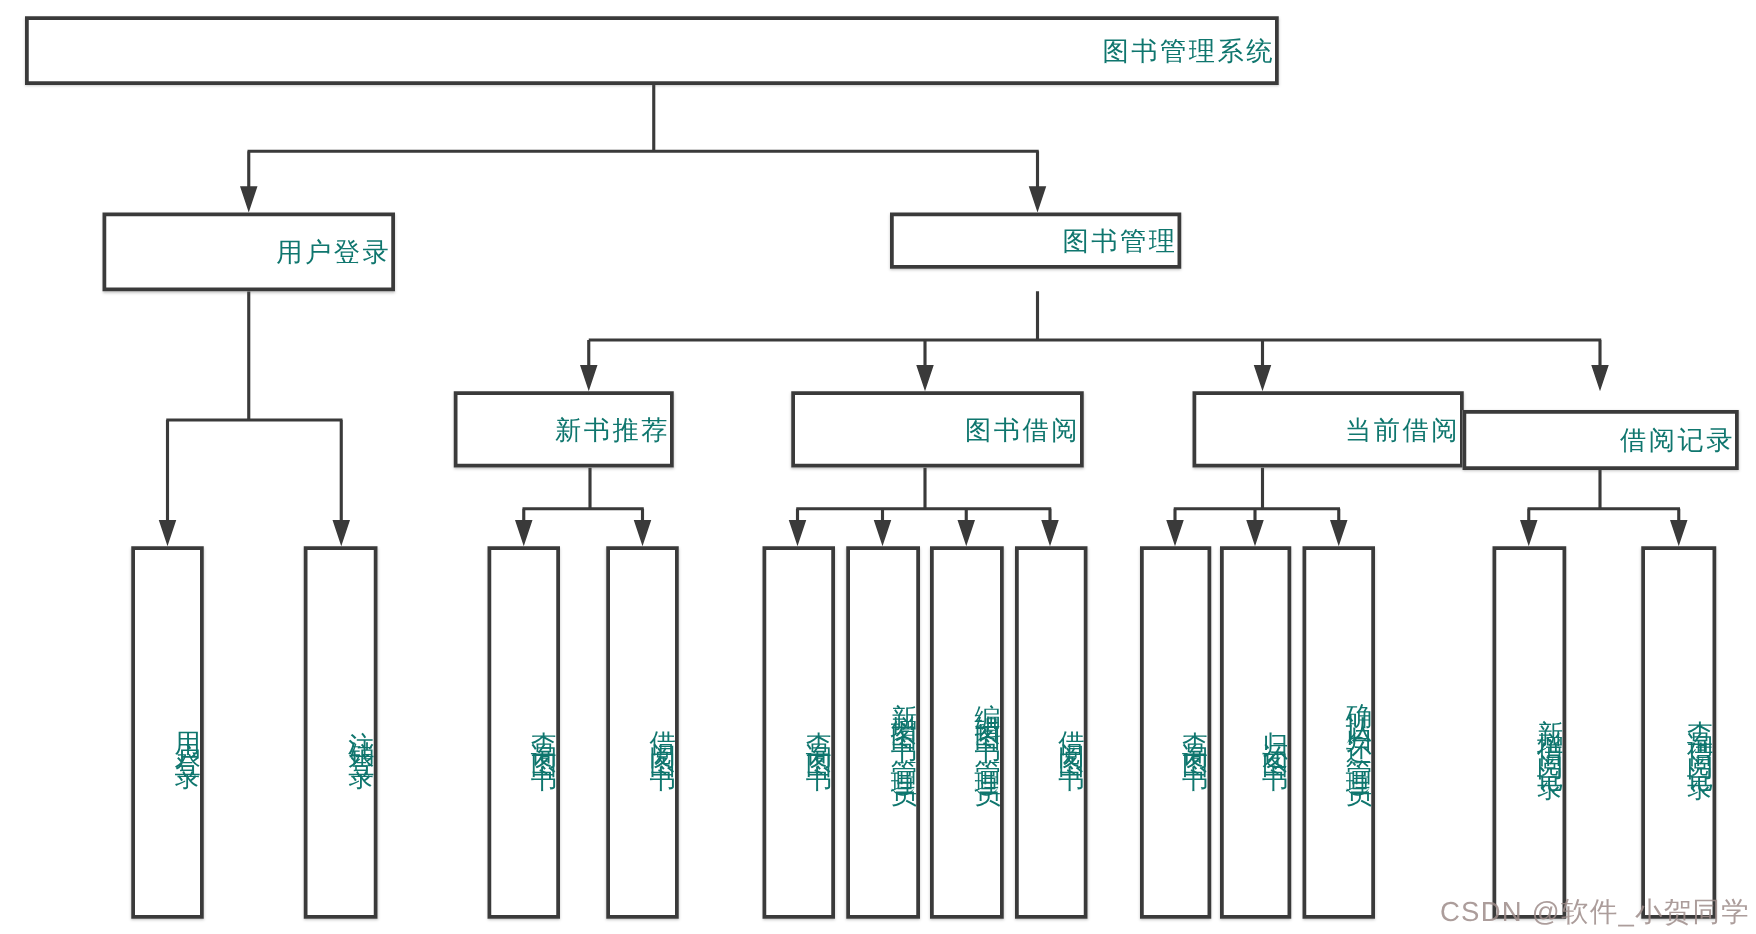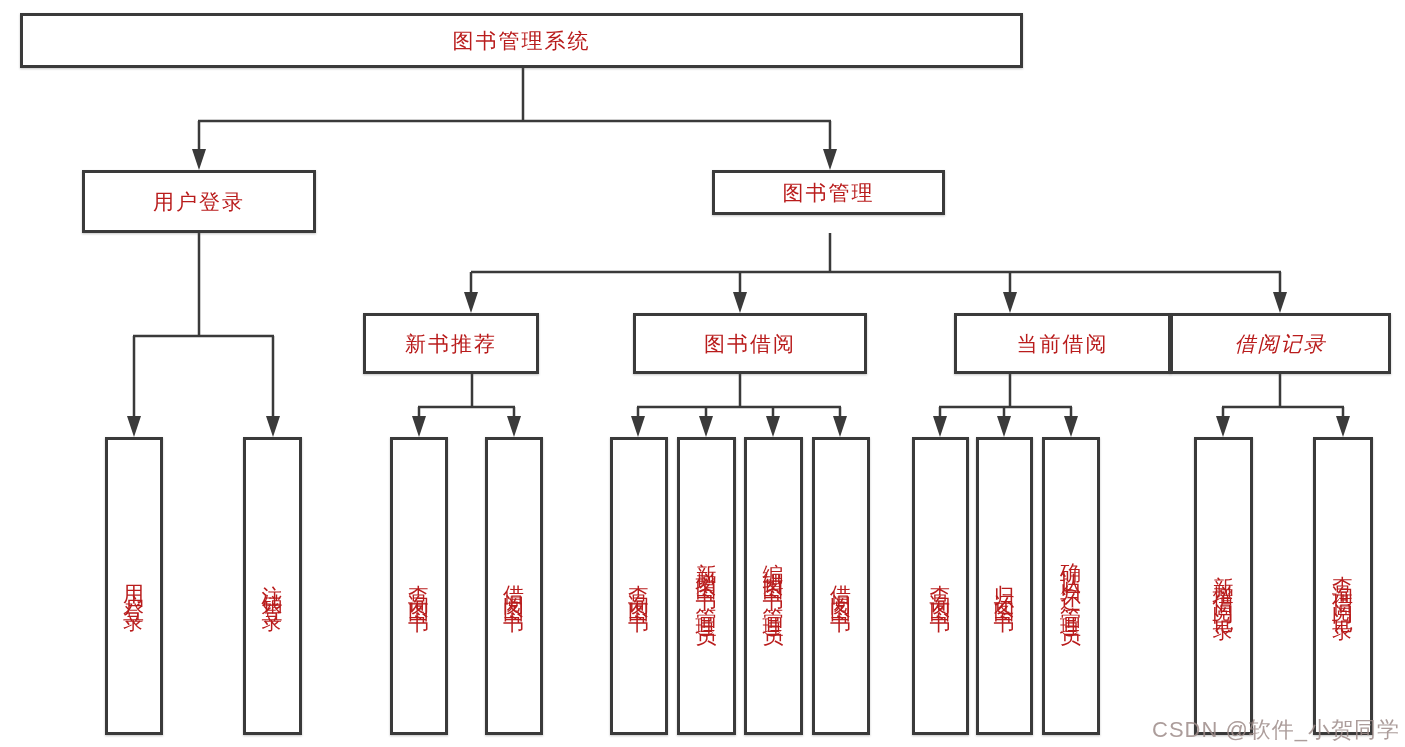--- a/index.html
+++ b/index.html
@@ -10,22 +10,22 @@
     font-family:"Liberation Sans","DejaVu Sans",sans-serif;
     overflow:hidden;
   }
   svg.connectors{position:absolute;left:0;top:0;z-index:0;}
   .box{
     position:absolute;
     box-sizing:border-box;
     background:#ffffff;
     border:3px solid #3a3a3a;
     box-shadow:0 1px 2px rgba(90,90,90,.35);
-    display:flex;align-items:center;justify-content:center;
-    color:#b91c1c;
+    display:flex;align-items:center;justify-content:flex-end;
+    color:#0f766e;
     z-index:1;
   }
   .hbox{font-size:21px;letter-spacing:2px;white-space:nowrap;}
   .vbox span{
     writing-mode:vertical-rl;
     text-orientation:mixed;
     font-size:21px;
     letter-spacing:9px;
     line-height:1;
     white-space:nowrap;
@@ -87,21 +87,21 @@
 
   <div class="box hbox" style="left:363px;top:313px;width:176px;height:61px;">
     <span>新书推荐</span>
   </div>
   <div class="box hbox" style="left:633px;top:313px;width:234px;height:61px;">
     <span>图书借阅</span>
   </div>
   <div class="box hbox" style="left:954px;top:313px;width:217px;height:61px;">
     <span>当前借阅</span>
   </div>
-  <div class="box hbox" style="left:1170px;top:313px;width:221px;height:61px;font-style:italic;">
+  <div class="box hbox" style="left:1170px;top:328px;width:221px;height:48px;">
     <span>借阅记录</span>
   </div>
 
   <div class="box vbox" style="left:105px;top:437px;width:58px;height:298px;">
     <span>用户登录</span>
   </div>
   <div class="box vbox" style="left:243px;top:437px;width:59px;height:298px;">
     <span>注销登录</span>
   </div>
 

